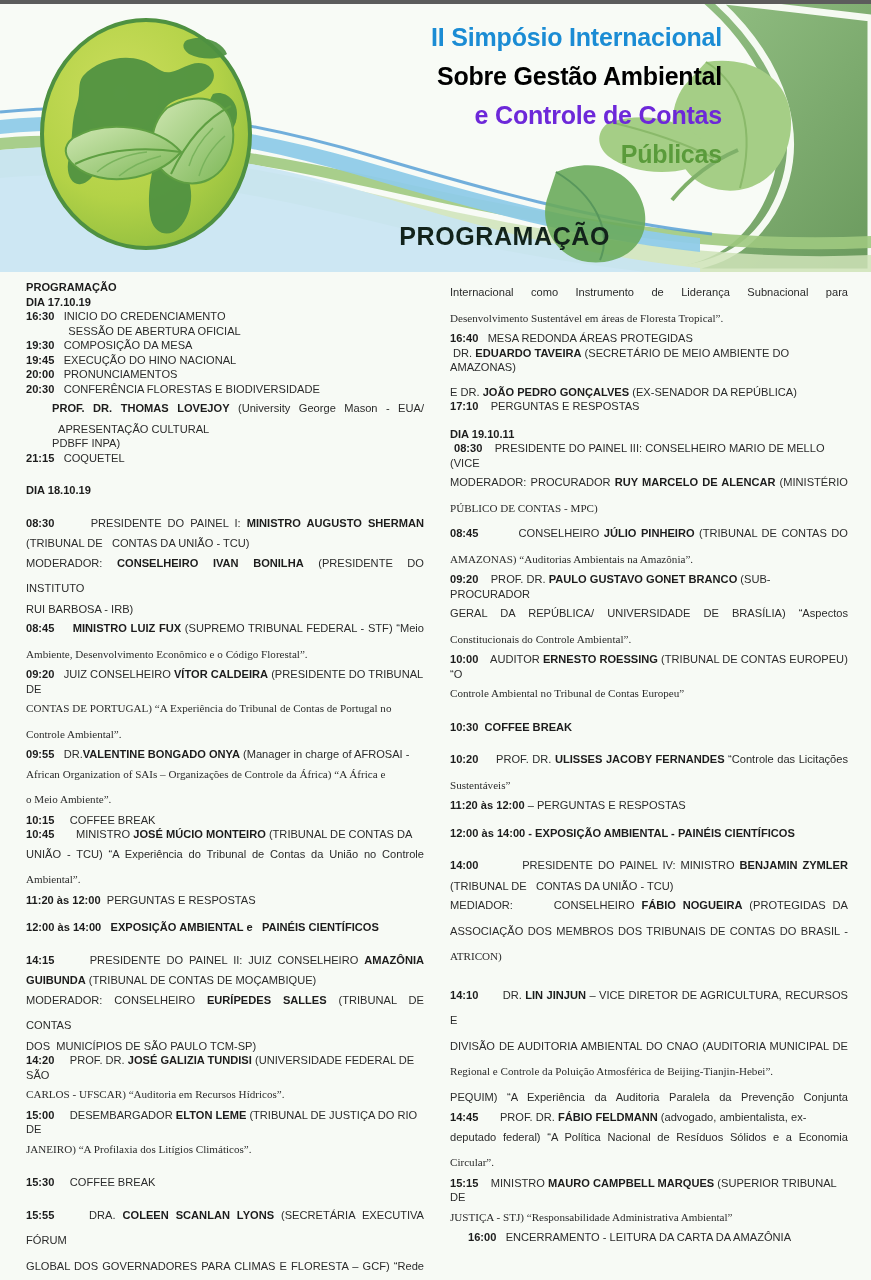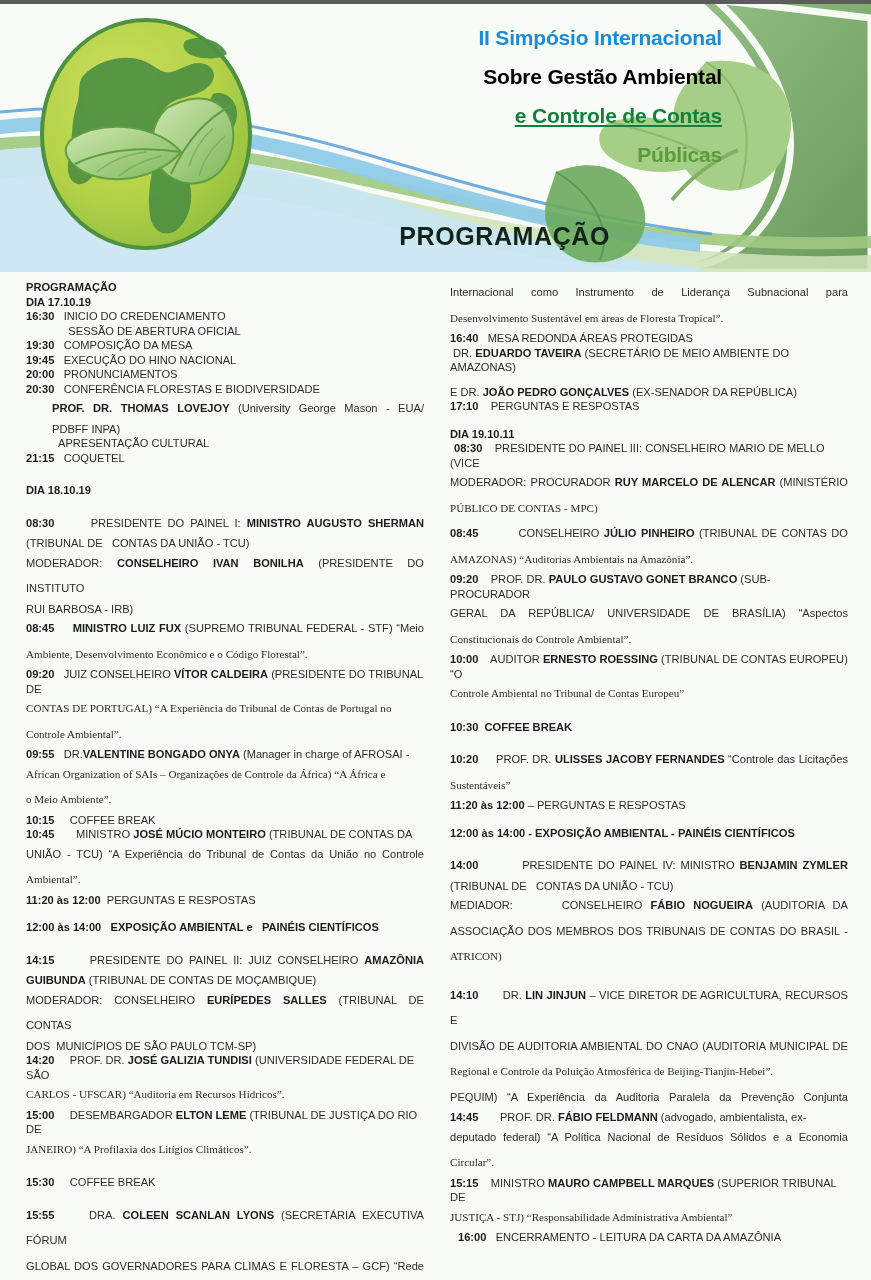--- a/index.html
+++ b/index.html
@@ -55,21 +55,21 @@
   
   #title-block {
     position: absolute;
     left: 262px;
     top: 18px;
     width: 460px;
     z-index: 20;
     text-align: right;
   }
   #title-block .tline {
-    font-size: 21px;
+    font-size: 25px;
     font-weight: bold;
     line-height: 39px;
     letter-spacing: -0.2px;
     white-space: nowrap;
   }
   .tc-blue  { color: #1b8cd4; }
   .tc-green { color: #5a9b3b; }
   #prog-heading {
     position: absolute;
     left: 0;
@@ -194,21 +194,21 @@
         <path d="M36,122 C70,102 122,110 144,136 C118,166 64,172 38,150 C26,140 26,130 36,122 Z" fill="url(#gLeaf)" stroke="#5f9f42" stroke-width="2"></path>
         <path d="M38,148 C76,130 116,132 144,136" fill="none" stroke="#5f9f42" stroke-width="2"></path>
         <path d="M60,156 C74,144 92,138 110,136" fill="none" stroke="#79b35c" stroke-width="1.5"></path>
         <path d="M82,160 C94,150 108,144 124,140" fill="none" stroke="#79b35c" stroke-width="1.5"></path>
       </g>
     </svg>
 
     <div id="title-block">
       <div class="tline tc-blue" style="color: rgb(27, 140, 212);">II Simpósio Internacional</div>
       <div class="tline tc-green" style="color: #000000;">Sobre Gestão Ambiental</div>
-      <div class="tline tc-blue" style="color: #15803d; text-decoration: underline;">e Controle de Contas</div>
+      <div class="tline tc-blue" style="color: #6d28d9;">e Controle de Contas</div>
       <div class="tline tc-green" style="color: rgb(90, 155, 59);">Públicas</div>
     </div>
 
     <div id="prog-heading">PROGRAMAÇÃO</div>
   </div>
 
   <div id="columns">
 
     <div class="col">
 
@@ -216,22 +216,22 @@
       <p class="ln tight b">DIA 17.10.19</p>
 
       <p class="ln tight"><span class="b">16:30</span>   <span>INICIO DO CREDENCIAMENTO</span></p>
       <p class="ln tight"><span class="b sp" style="min-width:30px"></span>    <span>SESSÃO DE ABERTURA OFICIAL</span></p>
       <p class="ln tight"><span class="b">19:30</span>   <span>COMPOSIÇÃO DA MESA</span></p>
       <p class="ln tight"><span class="b">19:45</span>   <span>EXECUÇÃO DO HINO NACIONAL</span></p>
       <p class="ln tight"><span class="b">20:00</span>   <span>PRONUNCIAMENTOS</span></p>
       <p class="ln tight"><span class="b">20:30</span>   <span>CONFERÊNCIA FLORESTAS E BIODIVERSIDADE</span></p>
 
       <p class="ln just"><span class="sp" style="width:26px"></span><span class="b">PROF. DR. THOMAS LOVEJOY</span><span> (University George Mason - EUA/</span></p>
+      <p class="ln tight"><span class="sp" style="width:32px"></span><span>APRESENTAÇÃO CULTURAL</span></p>
       <p class="ln tight"><span class="sp" style="width:26px"></span><span>PDBFF INPA)</span></p>
-      <p class="ln tight"><span class="sp" style="width:32px"></span><span>APRESENTAÇÃO CULTURAL</span></p>
       <p class="ln tight"><span class="b">21:15</span>   <span>COQUETEL</span></p>
 
       <div class="gap18"></div>
       <p class="ln tight b">DIA 18.10.19</p>
       <div class="gap13"></div>
 
       <p class="ln just"><span class="b">08:30</span>      <span>PRESIDENTE DO PAINEL I: </span><span class="b">MINISTRO AUGUSTO SHERMAN</span></p>
       <p class="ln tight">(TRIBUNAL DE   CONTAS DA UNIÃO - TCU)</p>
       <p class="ln just"><span>MODERADOR: </span><span class="b">CONSELHEIRO IVAN BONILHA</span><span> (PRESIDENTE DO INSTITUTO</span></p>
       <p class="ln tight">RUI BARBOSA - IRB)</p>
@@ -301,32 +301,32 @@
       <p class="ln just"><span class="b">10:20</span>     <span>PROF. DR. </span><span class="b">ULISSES JACOBY FERNANDES</span><span> “Controle das Licitações</span></p>
       <p class="ln wide">Sustentáveis”</p>
       <p class="ln tight"><span class="b">11:20 às 12:00</span><span> – PERGUNTAS E RESPOSTAS</span></p>
 
       <div class="gap13"></div>
       <p class="ln tight b">12:00 às 14:00 - EXPOSIÇÃO AMBIENTAL - PAINÉIS CIENTÍFICOS</p>
       <div class="gap13"></div>
 
       <p class="ln just"><span class="b">14:00</span>         <span>PRESIDENTE DO PAINEL IV: MINISTRO </span><span class="b">BENJAMIN ZYMLER</span></p>
       <p class="ln tight">(TRIBUNAL DE   CONTAS DA UNIÃO - TCU)</p>
-      <p class="ln just"><span>MEDIADOR:      CONSELHEIRO </span><span class="b">FÁBIO NOGUEIRA</span><span> (AUDITORIA DA</span></p>
+      <p class="ln just"><span>MEDIADOR:      CONSELHEIRO </span><span class="b">FÁBIO NOGUEIRA</span><span> (PROTEGIDAS DA</span></p>
       <p class="ln just">ASSOCIAÇÃO DOS MEMBROS DOS TRIBUNAIS DE CONTAS DO BRASIL -</p>
       <p class="ln wide">ATRICON)</p>
 
       <div class="gap13"></div>
 
       <p class="ln just"><span class="b">14:10</span>       <span>DR. </span><span class="b">LIN JINJUN</span><span> – VICE DIRETOR DE AGRICULTURA, RECURSOS E</span></p>
       <p class="ln just">DIVISÃO DE AUDITORIA AMBIENTAL DO CNAO (AUDITORIA MUNICIPAL DE</p>
       <p class="ln wide">Regional e Controle da Poluição Atmosférica de Beijing-Tianjin-Hebei”.</p>
       <p class="ln just">PEQUIM) “A Experiência da Auditoria Paralela da Prevenção Conjunta</p>
       <p class="ln tight"><span class="b">14:45</span>       <span>PROF. DR. </span><span class="b">FÁBIO FELDMANN</span><span> (advogado, ambientalista, ex-</span></p>
       <p class="ln just">deputado federal) “A Política Nacional de Resíduos Sólidos e a Economia</p>
       <p class="ln wide">Circular”.</p>
       <p class="ln tight"><span class="b">15:15</span>    <span>MINISTRO </span><span class="b">MAURO CAMPBELL MARQUES</span><span> (SUPERIOR TRIBUNAL DE</span></p>
       <p class="ln wide">JUSTIÇA - STJ) “Responsabilidade Administrativa Ambiental”</p>
-      <p class="ln tight"><span class="b sp" style="margin-left:8px">16:00</span>   <span>ENCERRAMENTO - LEITURA DA CARTA DA AMAZÔNIA</span></p>
+      <p class="ln tight"><span class="b sp" style="margin-left:18px">16:00</span>   <span>ENCERRAMENTO - LEITURA DA CARTA DA AMAZÔNIA</span></p>
 
     </div>
   </div>
 </div>
 
 </body></html>

